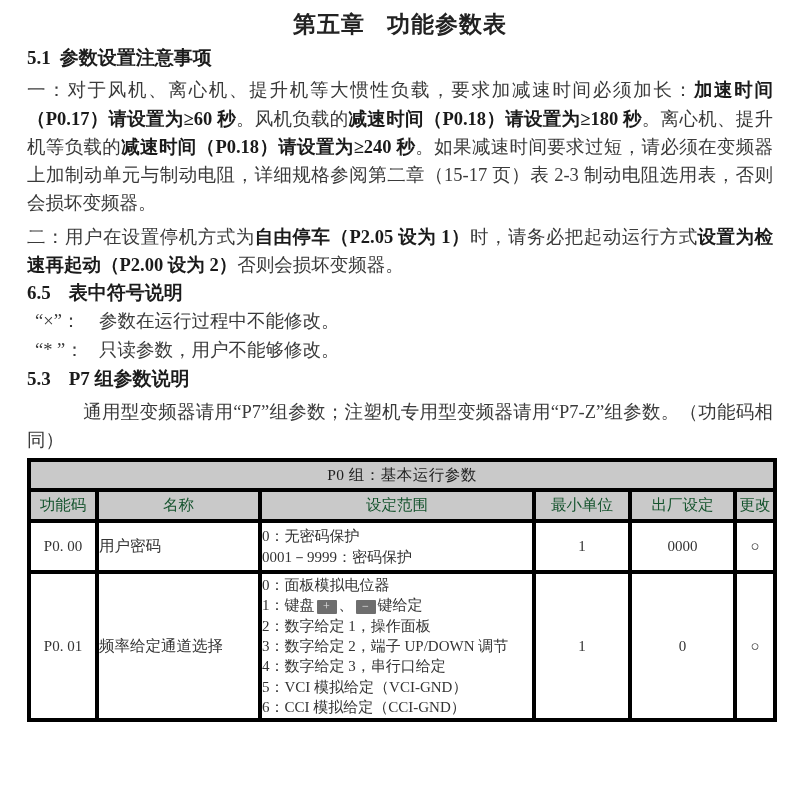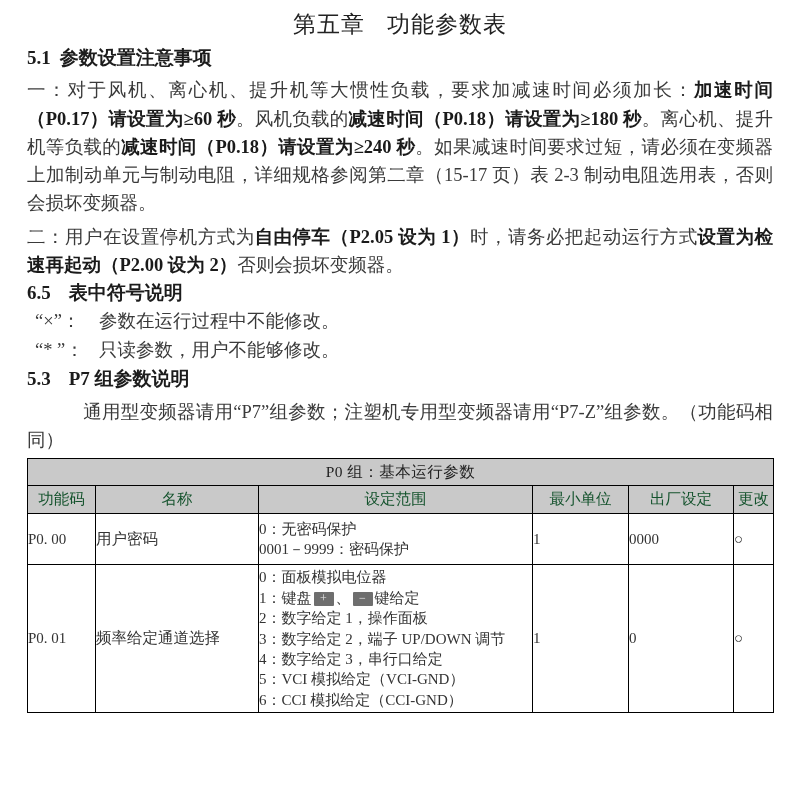--- a/index.html
+++ b/index.html
@@ -23,21 +23,21 @@
     box-sizing: border-box;
   }
   .inner {
     padding: 6px 27px 0 27px;
   }
 
   
   .chapter-title {
     text-align: center;
     font-size: 23px;
-    font-weight: 400;
+    font-weight: 700;
     letter-spacing: 1px;
     margin: 5px 0 6px 0;
     line-height: 1.25;
     color: #222;
   }
   .chapter-title .gap { display: inline-block; width: 22px; }
 
   
   .sec-h {
     font-weight: 700;
@@ -89,41 +89,42 @@
     width: 800px;
   }
   table.fc {
     border-collapse: collapse;
     width: 746px;
     table-layout: fixed;
     font-size: 15px;
     color: #333;
   }
   table.fc td, table.fc th {
-    border: 1px solid #000000;
+    border: 4px solid #000000;
     padding: 0;
     vertical-align: middle;
     font-weight: normal;
   }
   .grp-title {
     background: #c9c9c9;
     text-align: center;
     height: 26px;
     font-size: 15.5px;
     color: #1f1f1f;
     letter-spacing: .5px;
   }
   .col-head {
     background: #c9c9c9;
     text-align: center;
     height: 27px;
     font-size: 15.5px;
     color: #14532d;
   }
   td.cell-code, td.cell-unit, td.cell-def, td.cell-chg {
+    text-align: center;
     font-size: 15px;
   }
   td.cell-name {
     text-align: left;
     font-size: 15.5px;
   }
   td.cell-range {
     text-align: left;
     padding: 3px 0 3px 9px;
     font-size: 15px;

